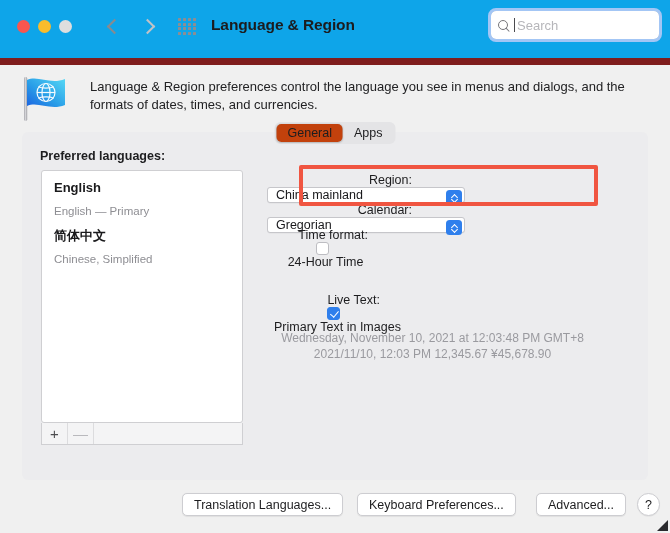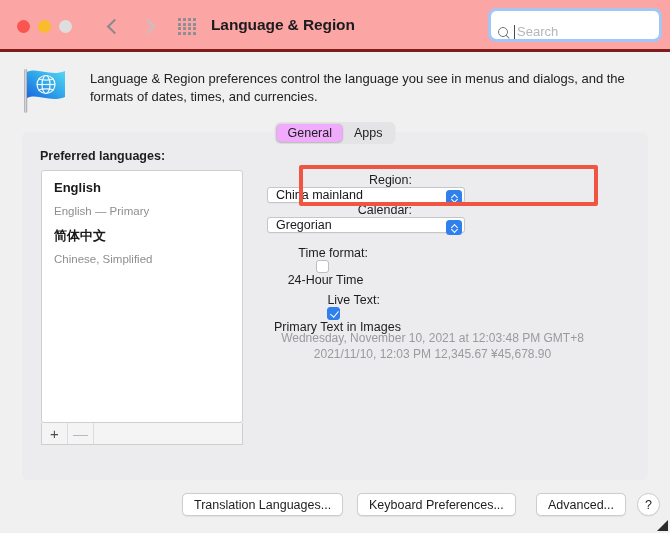--- a/index.html
+++ b/index.html
@@ -19,23 +19,23 @@
     position: relative;
     width: 670px;
     height: 533px;
     background: #f0f0f0;
     box-sizing: border-box;
   }
 
   
   #titlebar {
     position: relative;
-    height: 52px;
-    background: #fca5a5;
-    border-bottom: 3px solid #7f1d1d;
+    height: 65px;
+    background: #0ea5e9;
+    border-bottom: 7px solid #7f1d1d;
     box-sizing: border-box;
   }
 
   .traffic-lights {
     position: absolute;
     left: 17px;
     top: 20px;
     display: flex;
     gap: 8px;
   }
@@ -121,21 +121,21 @@
     pointer-events: none;
   }
   #search-field {
     position: absolute;
     inset: 0;
     background: #ffffff;
     border: 1px solid #c9c9cd;
     border-radius: 6px;
     box-sizing: border-box;
     display: flex;
-    align-items: flex-end;
+    align-items: center;
     padding-left: 7px;
   }
   .search-icon {
     width: 13px;
     height: 13px;
     position: relative;
     flex: 0 0 auto;
     margin-right: 3px;
   }
   .search-icon::before {
@@ -162,21 +162,21 @@
   }
   .search-placeholder {
     font-size: 13px;
     color: #b6b6ba;
   }
 
   
   #desc-row {
     position: absolute;
     left: 0;
-    top: 52px;
+    top: 60px;
     width: 585px;
     height: 66px;
   }
   #flag-icon {
     position: absolute;
     left: 20px;
     top: 13px;
     width: 54px;
     height: 50px;
   }
@@ -206,21 +206,21 @@
   }
   .tab {
     font-size: 12.5px;
     color: #1d1d1f;
     padding: 0 11px;
     line-height: 18px;
     border-radius: 5px;
     white-space: nowrap;
   }
   .tab.active {
-    background: #f0abfc;
+    background: #c2410c;
     box-shadow: 0 0.5px 1.5px rgba(0,0,0,0.2);
   }
 
   
   #panel {
     position: absolute;
     left: 22px;
     top: 132px;
     width: 626px;
     height: 348px;
@@ -587,21 +587,21 @@
       <div class="form-label">Calendar:</div>
       <div class="popup">
         <span class="popup-value">Gregorian</span>
         <span class="stepper">
           <span class="chev up"></span>
           <span class="chev down"></span>
         </span>
       </div>
     </div>
 
-    <div class="form-row" style="top:114px;">
+    <div class="form-row" style="top:96px;">
       <div class="form-label">Time format:</div>
       <span class="checkbox"></span>
       <span class="cb-text">24-Hour Time</span>
     </div>
 
 
     <div class="form-row" style="top:161px;">
       <div class="form-label">Live Text:</div>
       <span class="checkbox checked"></span>
       <span class="cb-text">Primary Text in Images</span>

